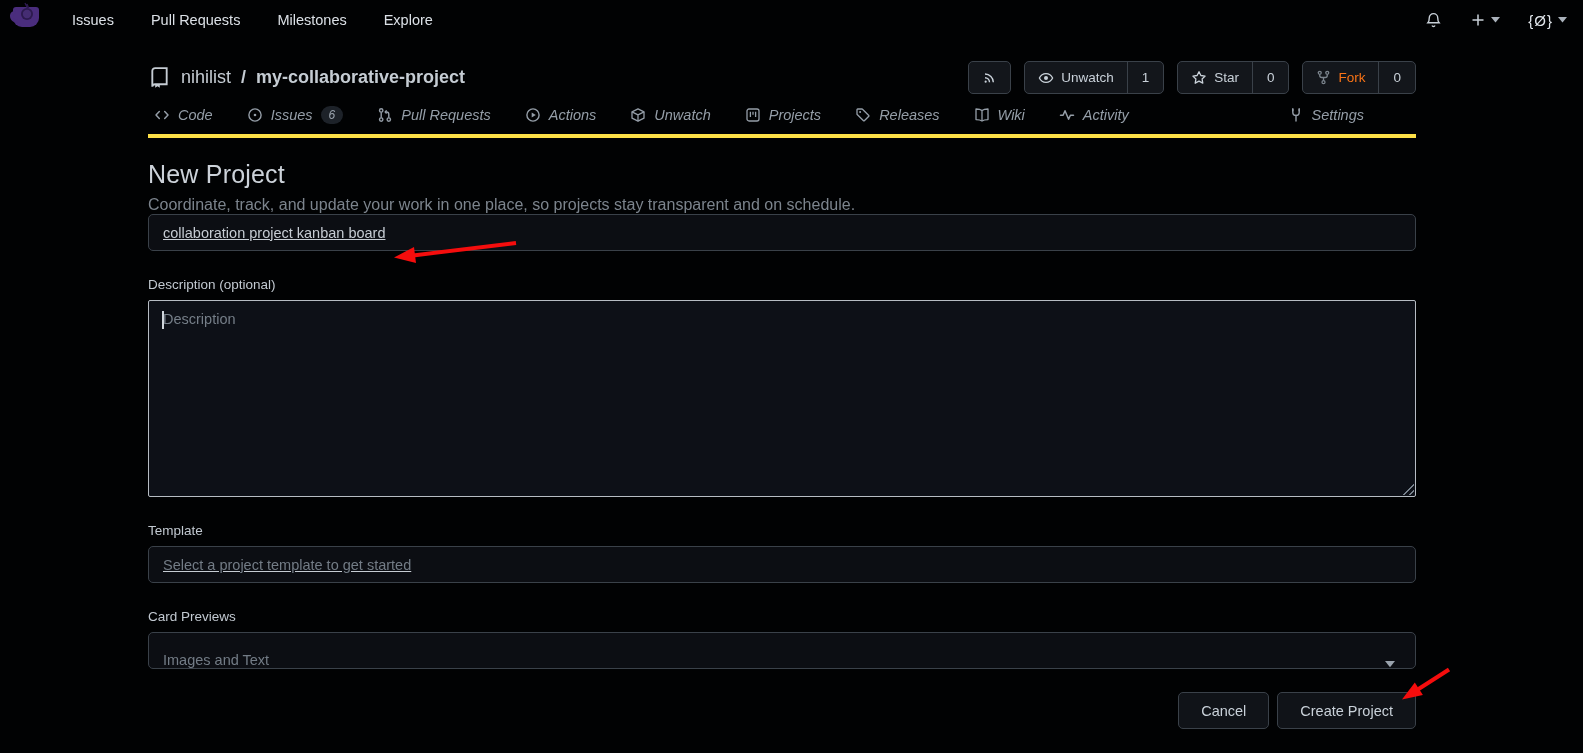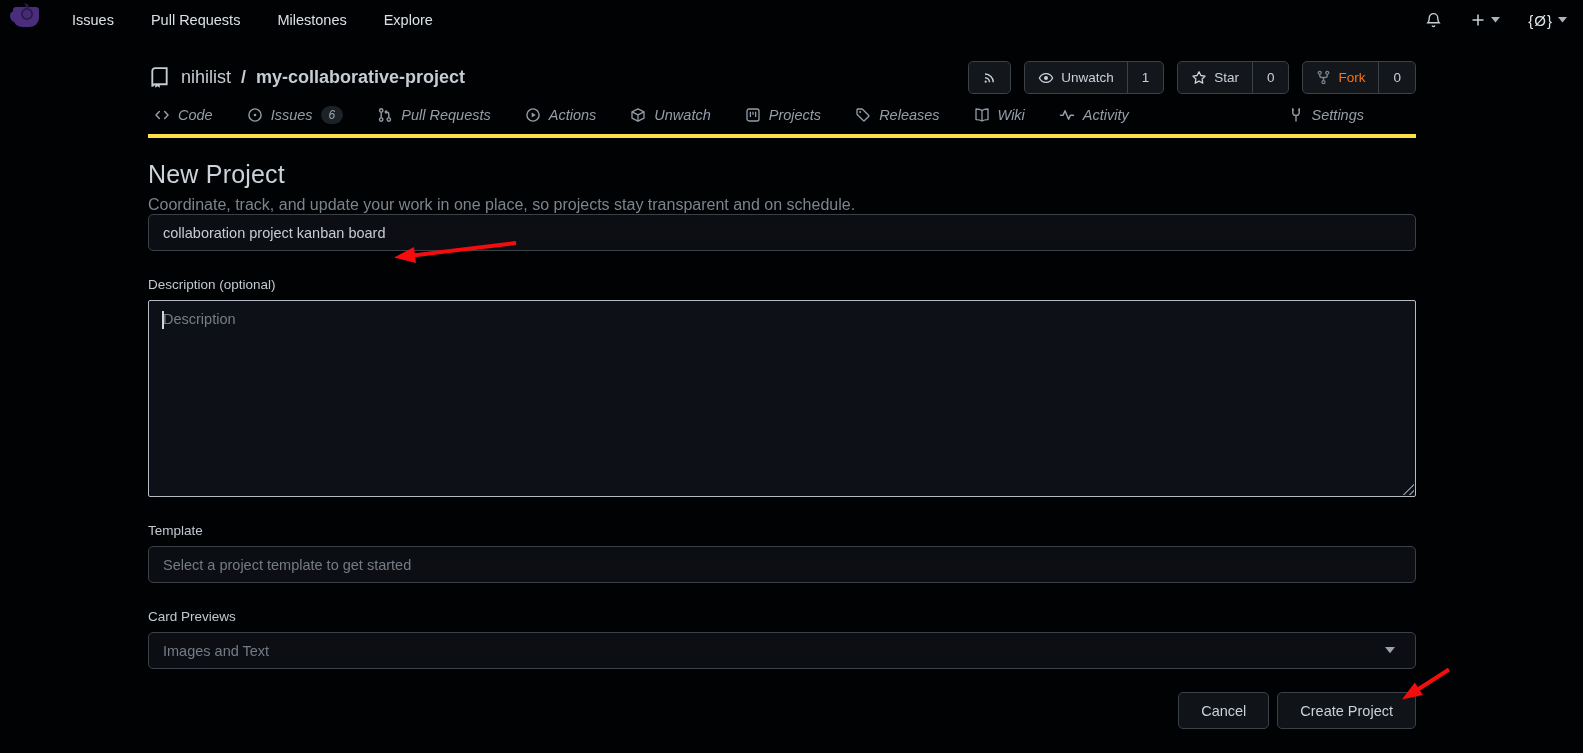--- a/index.html
+++ b/index.html
@@ -67,41 +67,41 @@
 
   
   .main { padding-top:22px; }
   .page-title { font-size:25px; font-weight:400; color:#ccd2d9; letter-spacing:.2px; }
   .page-subtitle { font-size:16px; color:#7c848d; margin-top:7px; }
 
   .field-label { display:block; font-size:13.5px; color:#c2c9d1; margin-top:26px; margin-bottom:8px; }
   .text-input {
     width:100%; height:37px; background:#0c0e13; border:1px solid #3a4149;
     border-radius:5px; color:#c6ccd3; font-size:14.5px; padding:15px 14px;
-    font-family:"Liberation Sans", sans-serif; outline:none;
+    font-family:"Liberation Sans", sans-serif; outline:none;text-decoration:underline;
   }
   .text-input::placeholder { color:#737c86; }
 
   .textarea-wrap { position:relative; }
   .textarea {
     width:100%; height:197px; background:#0d1017; border:1px solid #b6bcc3;
     border-radius:2px; color:#c6ccd3; font-size:14.5px; padding:10px 14px;
     font-family:"Liberation Sans", sans-serif; outline:none; resize:none; display:block;
   }
   .textarea::placeholder { color:#757e88; }
   .fake-caret { position:absolute; left:14px; top:11px; width:1.5px; height:18px; background:#cfd5db; }
   .resize-handle {
     position:absolute; right:2px; bottom:2px; width:13px; height:13px;
     background:repeating-linear-gradient(135deg, transparent 0 2.5px, #77818c 2.5px 4px);
     clip-path:polygon(100% 0, 100% 100%, 0 100%);
   }
 
   .select {
     width:100%; height:37px; background:#0c0e13; border:1px solid #3a4149;
-    border-radius:5px; display:flex; align-items:center; padding:0 14px;
+    border-radius:5px; display:flex; align-items:flex-end; padding:0 14px;
     font-size:14.5px; color:#737c86; cursor:pointer;
   }
   .select .sel-caret { margin-left:auto; margin-right:6px; }
 
   .form-actions { display:flex; justify-content:flex-end; gap:8px; margin-top:23px; }
   .btn {
     height:37px; background:#101318; border:1px solid #3a4149; border-radius:5px;
     color:#c9d1d9; font-size:14.5px; padding:0 22px; cursor:pointer;
     font-family:"Liberation Sans", sans-serif;
   }

